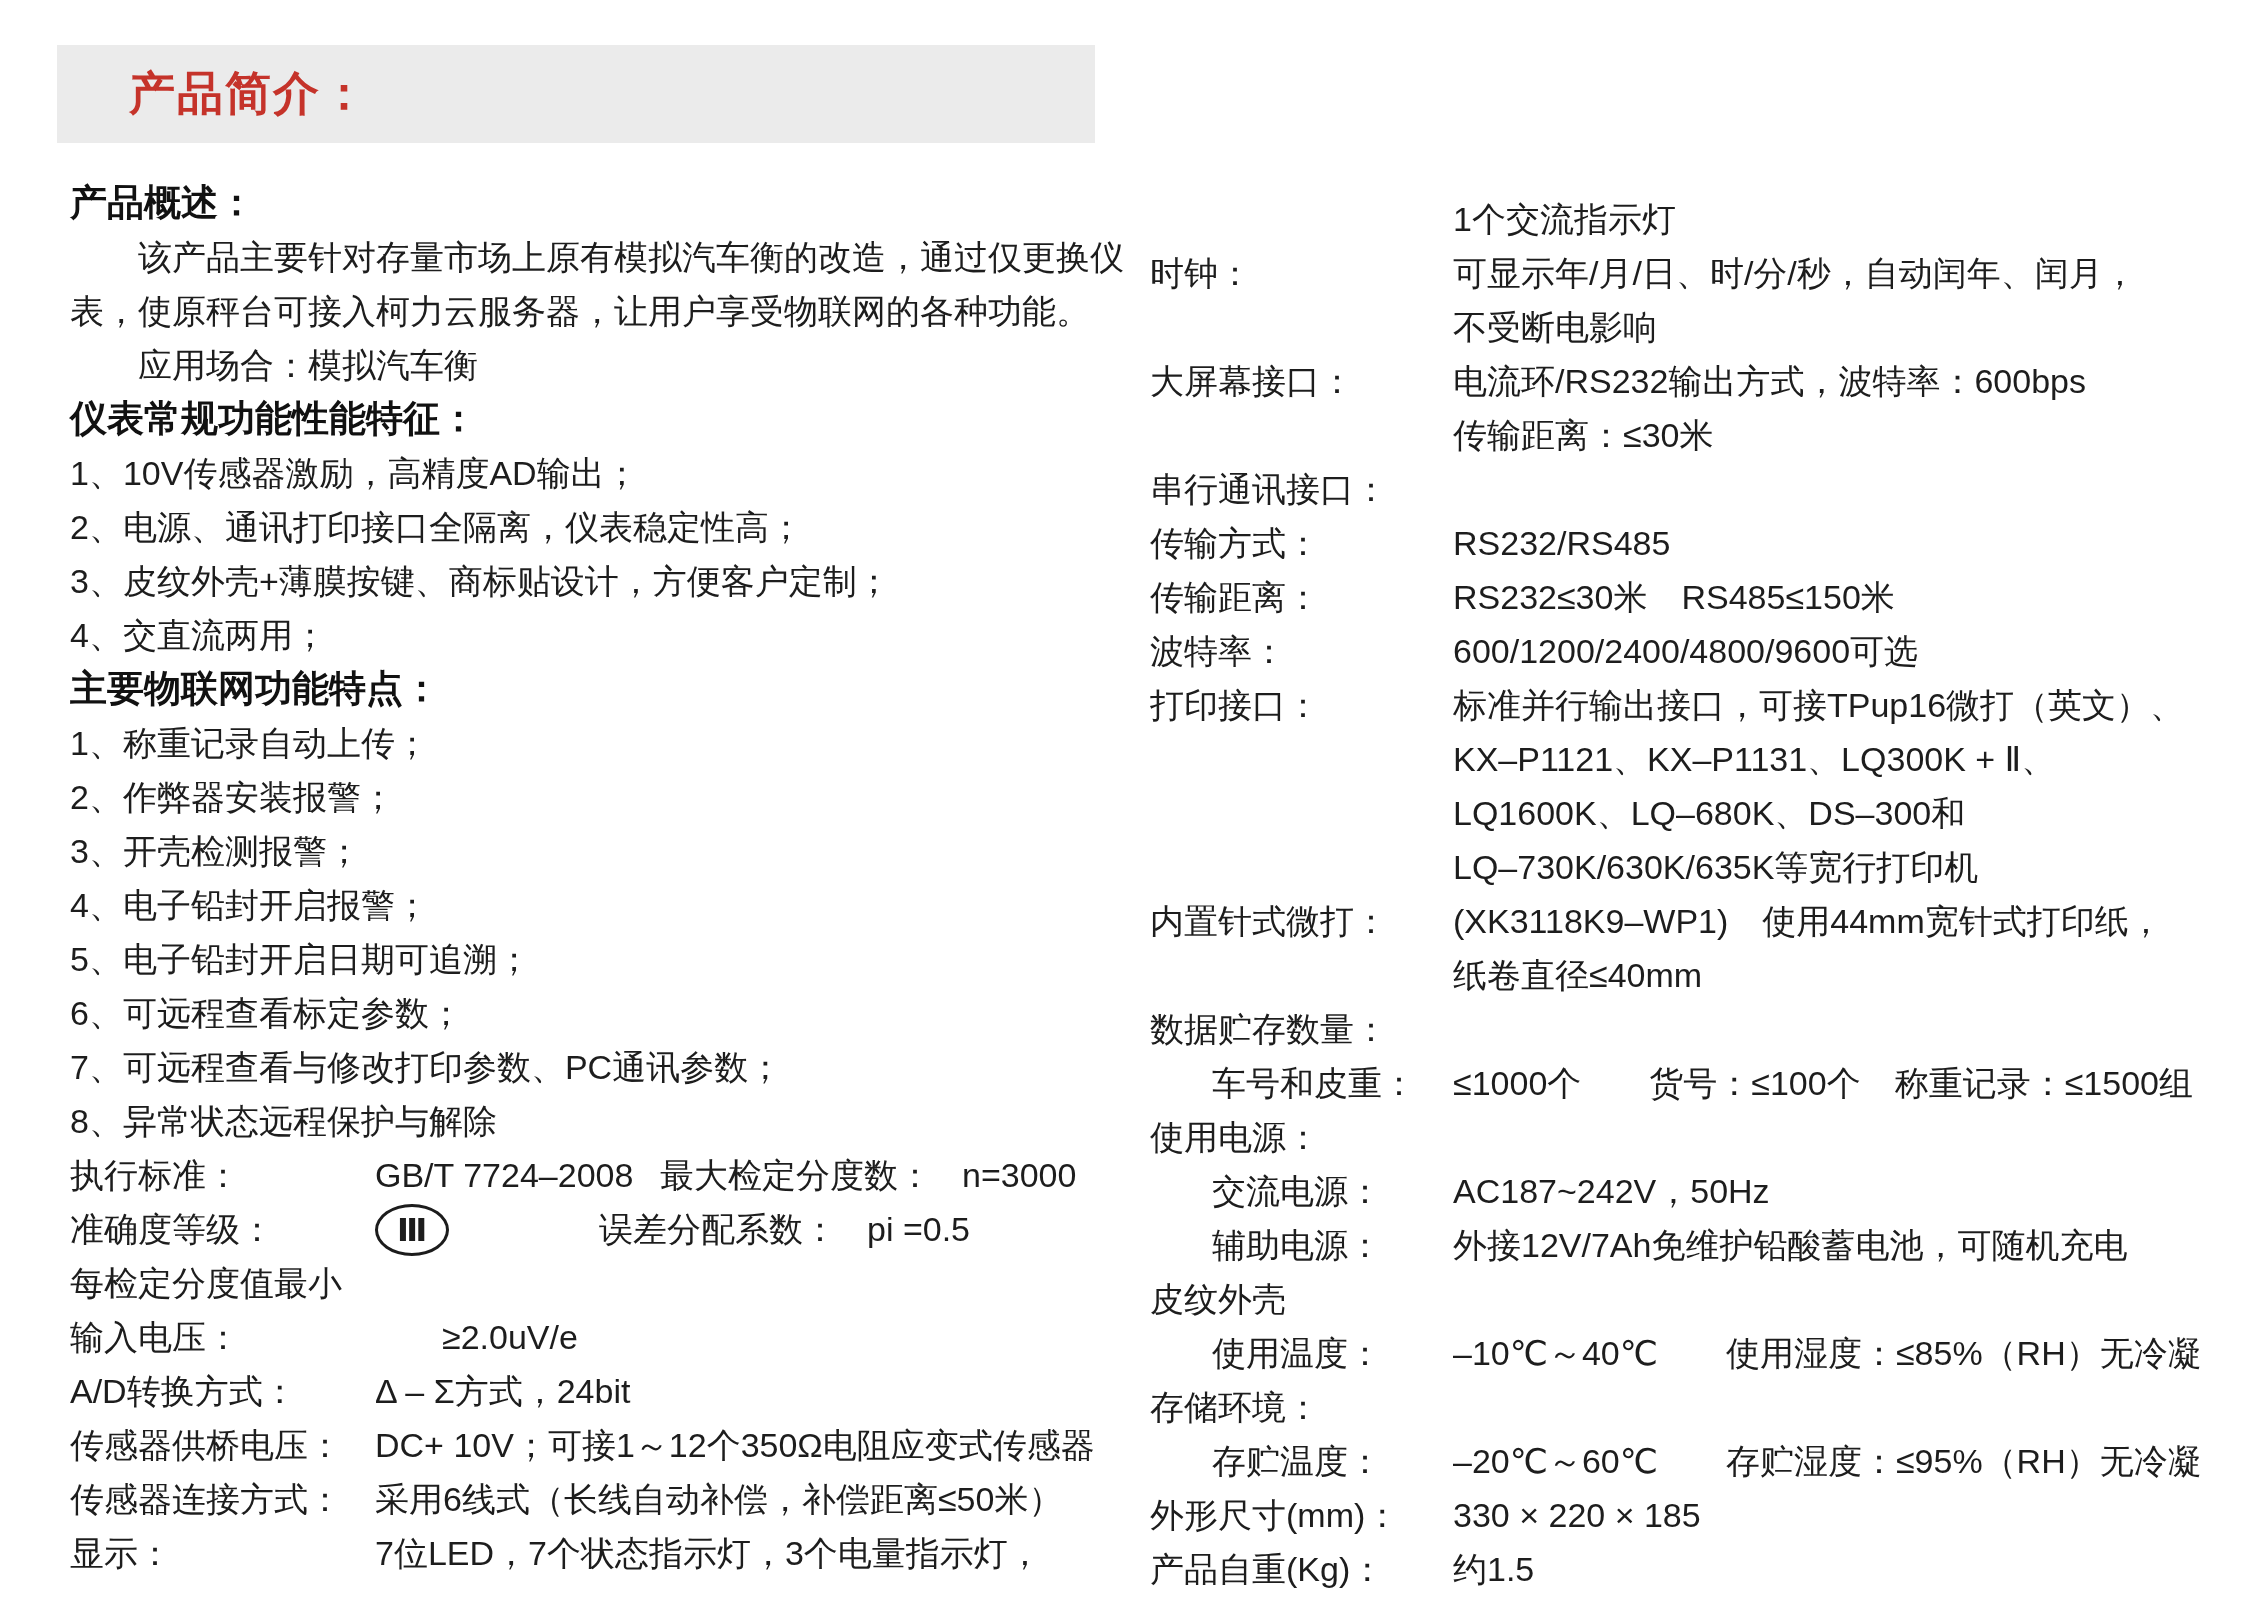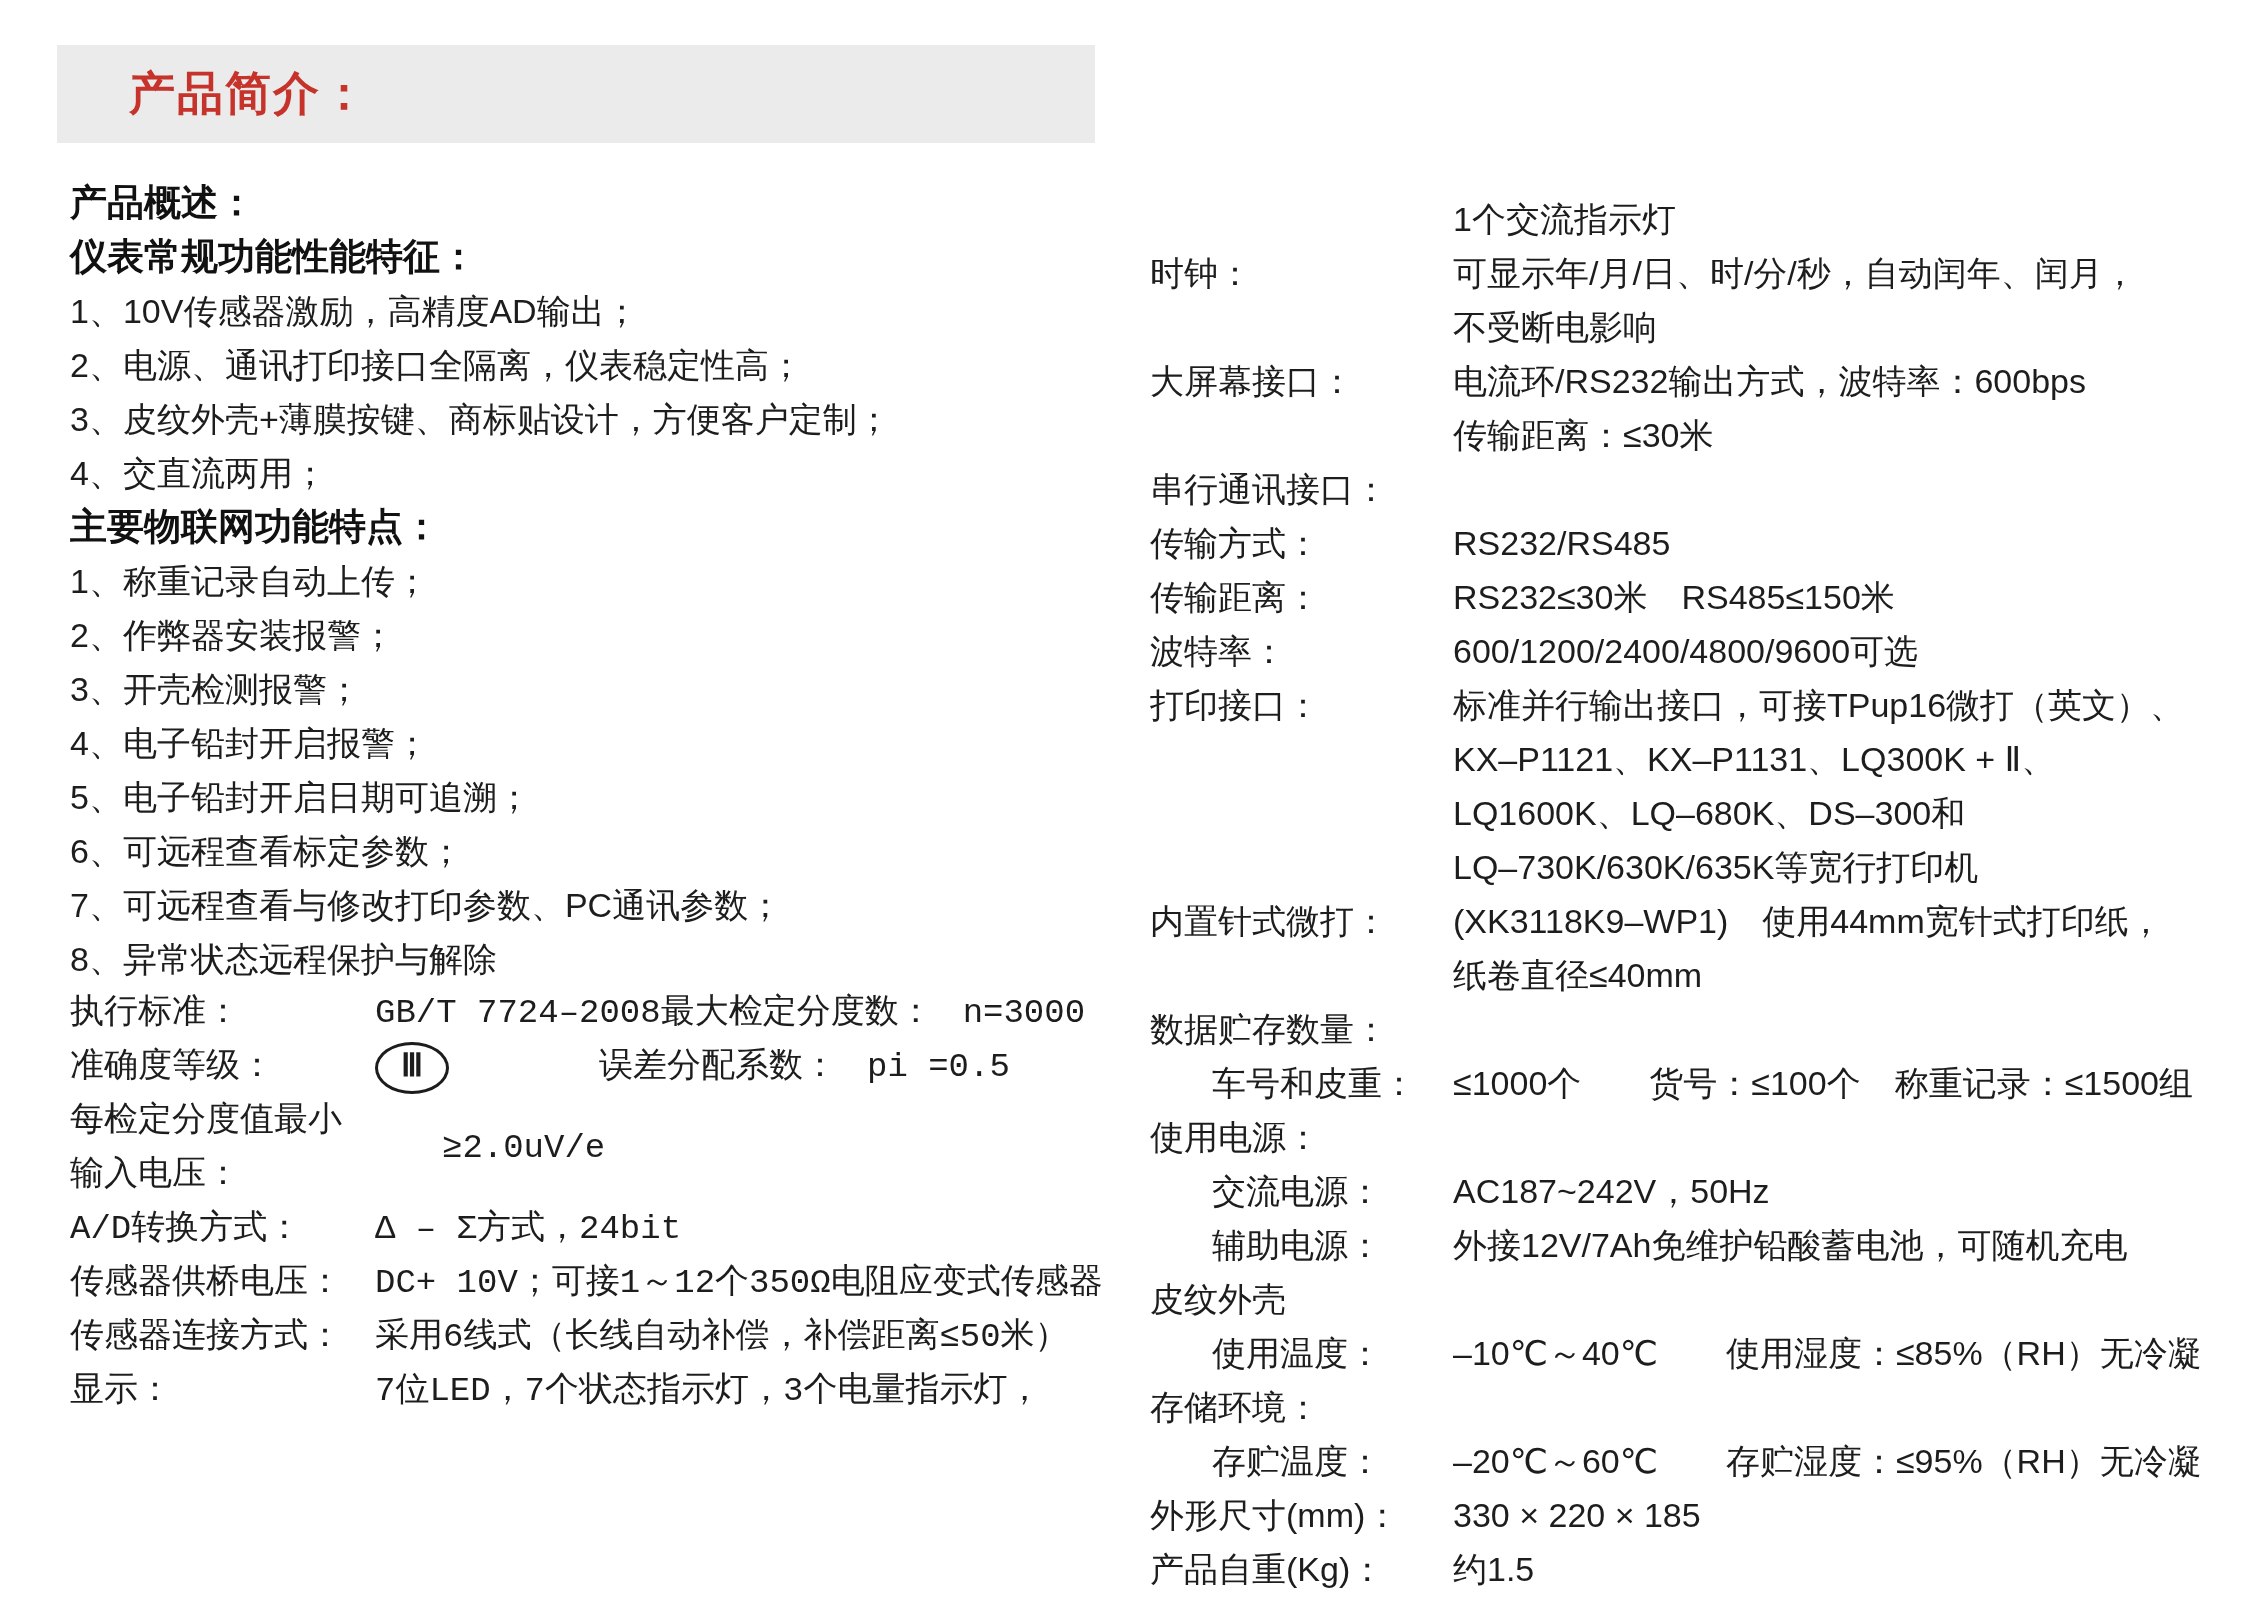--- a/index.html
+++ b/index.html
@@ -27,21 +27,21 @@
   }
   
   .col{position:absolute;top:176px;font-size:34px;line-height:54px;}
   .col-left{left:70px;width:1066px;}
   .col-right{left:1150px;width:1080px;margin-top:16px;}
   .heading{font-size:37px;font-weight:700;color:#111;line-height:54px;}
   .para{white-space:pre-line;}
   .plain-list div{white-space:pre-line;}
   
   .tech-table{}
-  .tech-row{display:flex;align-items:center;font-family:Liberation Mono, monospace;}
+  .tech-row{display:flex;align-items:flex-end;}
   .t-label{flex:0 0 305px;}
   .t-value{white-space:pre;}
   .tech-table .tech-row:nth-of-type(1) .t-value{min-width:285px;}
   .tech-table .tech-row:nth-of-type(3) .t-value{margin-left:67px;}
   .t-badge{
     display:inline-block;box-sizing:border-box;
     min-width:74px;height:52px;margin-top:1px;
     border:3px solid #1c1c1c;border-radius:50%;
     line-height:46px;text-align:center;
     font-weight:700;font-size:32px;
@@ -60,20 +60,23 @@
 <body>
 
 <div class="page">
 
   <div class="banner" style="background: rgb(235, 235, 235);">
     <div class="banner-title" style="color: rgb(197, 51, 42);">产品简介：</div>
   </div>
 
   <div class="col col-left">
     <div class="heading">产品概述：</div>
+    <div class="para">　　该产品主要针对存量市场上原有模拟汽车衡的改造，通过仅更换仪
+表，使原秤台可接入柯力云服务器，让用户享受物联网的各种功能。
+　　应用场合：模拟汽车衡</div>
 
     <div class="heading">仪表常规功能性能特征：</div>
     <div class="plain-list">
 
         <div>1、10V传感器激励，高精度AD输出；</div>
 
         <div>2、电源、通讯打印接口全隔离，仪表稳定性高；</div>
 
         <div>3、皮纹外壳+薄膜按键、商标贴设计，方便客户定制；</div>
 

